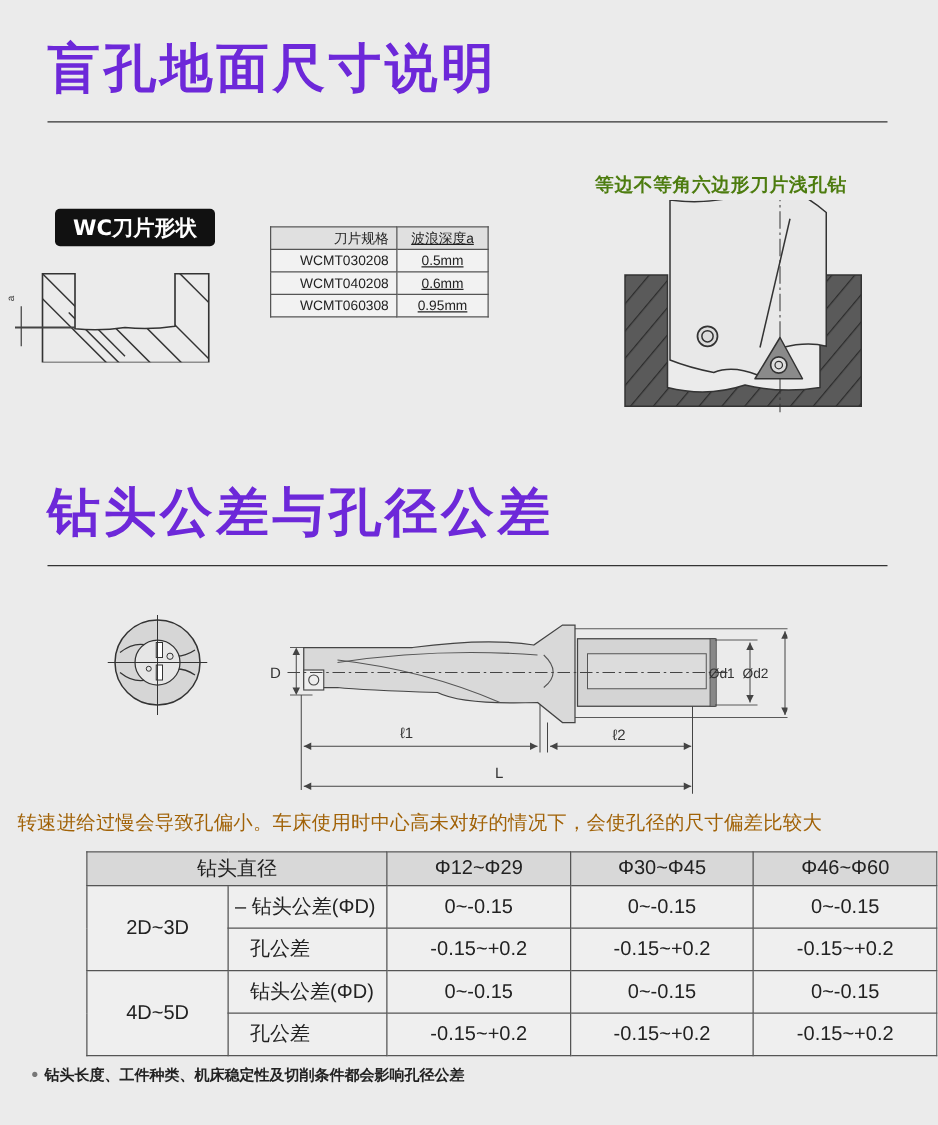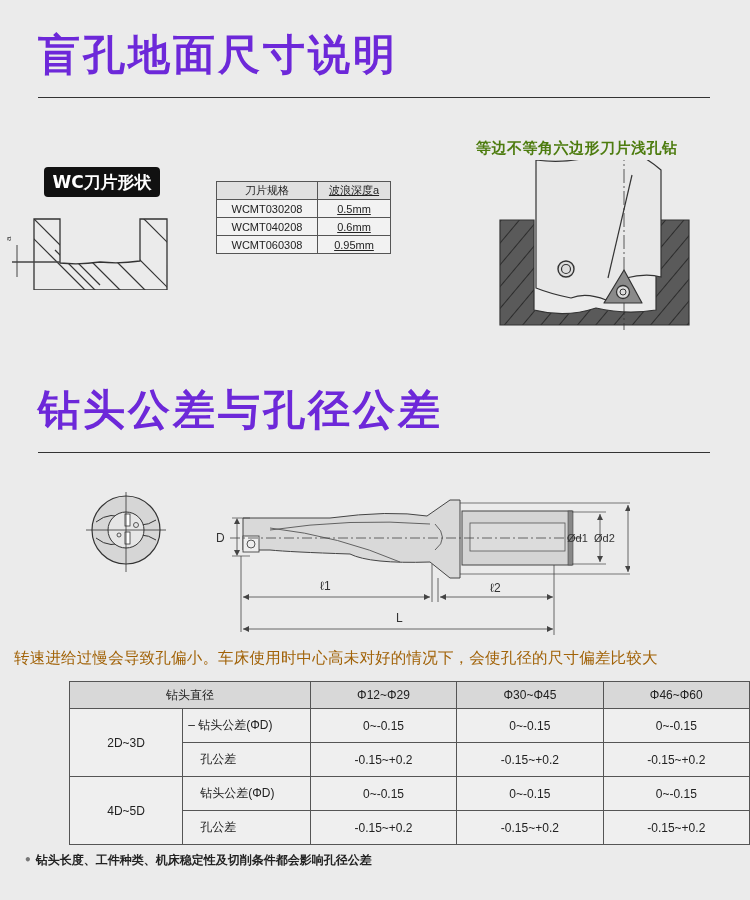--- a/index.html
+++ b/index.html
@@ -12,49 +12,49 @@
   }
   .abs { position: absolute; }
   .section-title {
     position: absolute; left: 38px;
     font-size: 42px; font-weight: bold; color: #6d28d9;
     letter-spacing: 3px; line-height: 1;
   }
   .rule { position: absolute; left: 38px; width: 672px; height: 1px; background: #333; }
 
   .wc-label {
-    position: absolute; left: 44px; top: 167px; width: 116px; height: 30px;
+    position: absolute; left: 44px; top: 167px; width: 128px; height: 30px;
     background: #111; color: #fff; border-radius: 4px;
     font-size: 17px; font-weight: bold; display: flex; align-items: center; justify-content: center;
   }
 
   table.spec {
     position: absolute; left: 216px; top: 181px; border-collapse: collapse;
     font-family: "Liberation Sans", sans-serif; font-size: 11px; color: #222;
     background: #f2f2f2;
   }
   table.spec td, table.spec th {
     border: 1px solid #555; height: 17px; padding: 0 6px; text-align: center; font-weight: normal;
   }
   table.spec th { background: #e0e0e0; }
-  table.spec td.c1, table.spec th.c1 { width: 88px; }
+  table.spec td.c1, table.spec th.c1 { width: 88px; text-align: right; }
   table.spec td.c2, table.spec th.c2 { width: 60px; text-decoration: underline; }
 
   .hex-title {
     position: absolute; left: 476px; top: 139px; font-size: 15px; font-weight: bold; color: #4d7c0f;
     letter-spacing: 0.5px;
   }
 
   .note {
     position: absolute; left: 14px; top: 648px; font-size: 15.5px; color: #a16207; letter-spacing: 0.2px;
   }
 
   table.tol {
     position: absolute; left: 25px; top: 681px; border-collapse: collapse;
-    font-family: "Liberation Sans", sans-serif; font-size: 12px; color: #222;
+    font-family: "Liberation Sans", sans-serif; font-size: 16px; color: #222;
     background: #efefef;
     margin-left: 44px;
   }
   table.tol td {
     border: 1px solid #555; text-align: center; height: 33px; padding: 0;
   }
   table.tol tr.head td { background: #d8d8d8; height: 26px; }
   table.tol td.grp { width: 117px; }
   table.tol td.sub { width: 133px; text-align: left; padding-left: 17px; box-sizing: border-box; }
   table.tol td.val { width: 151px; }

